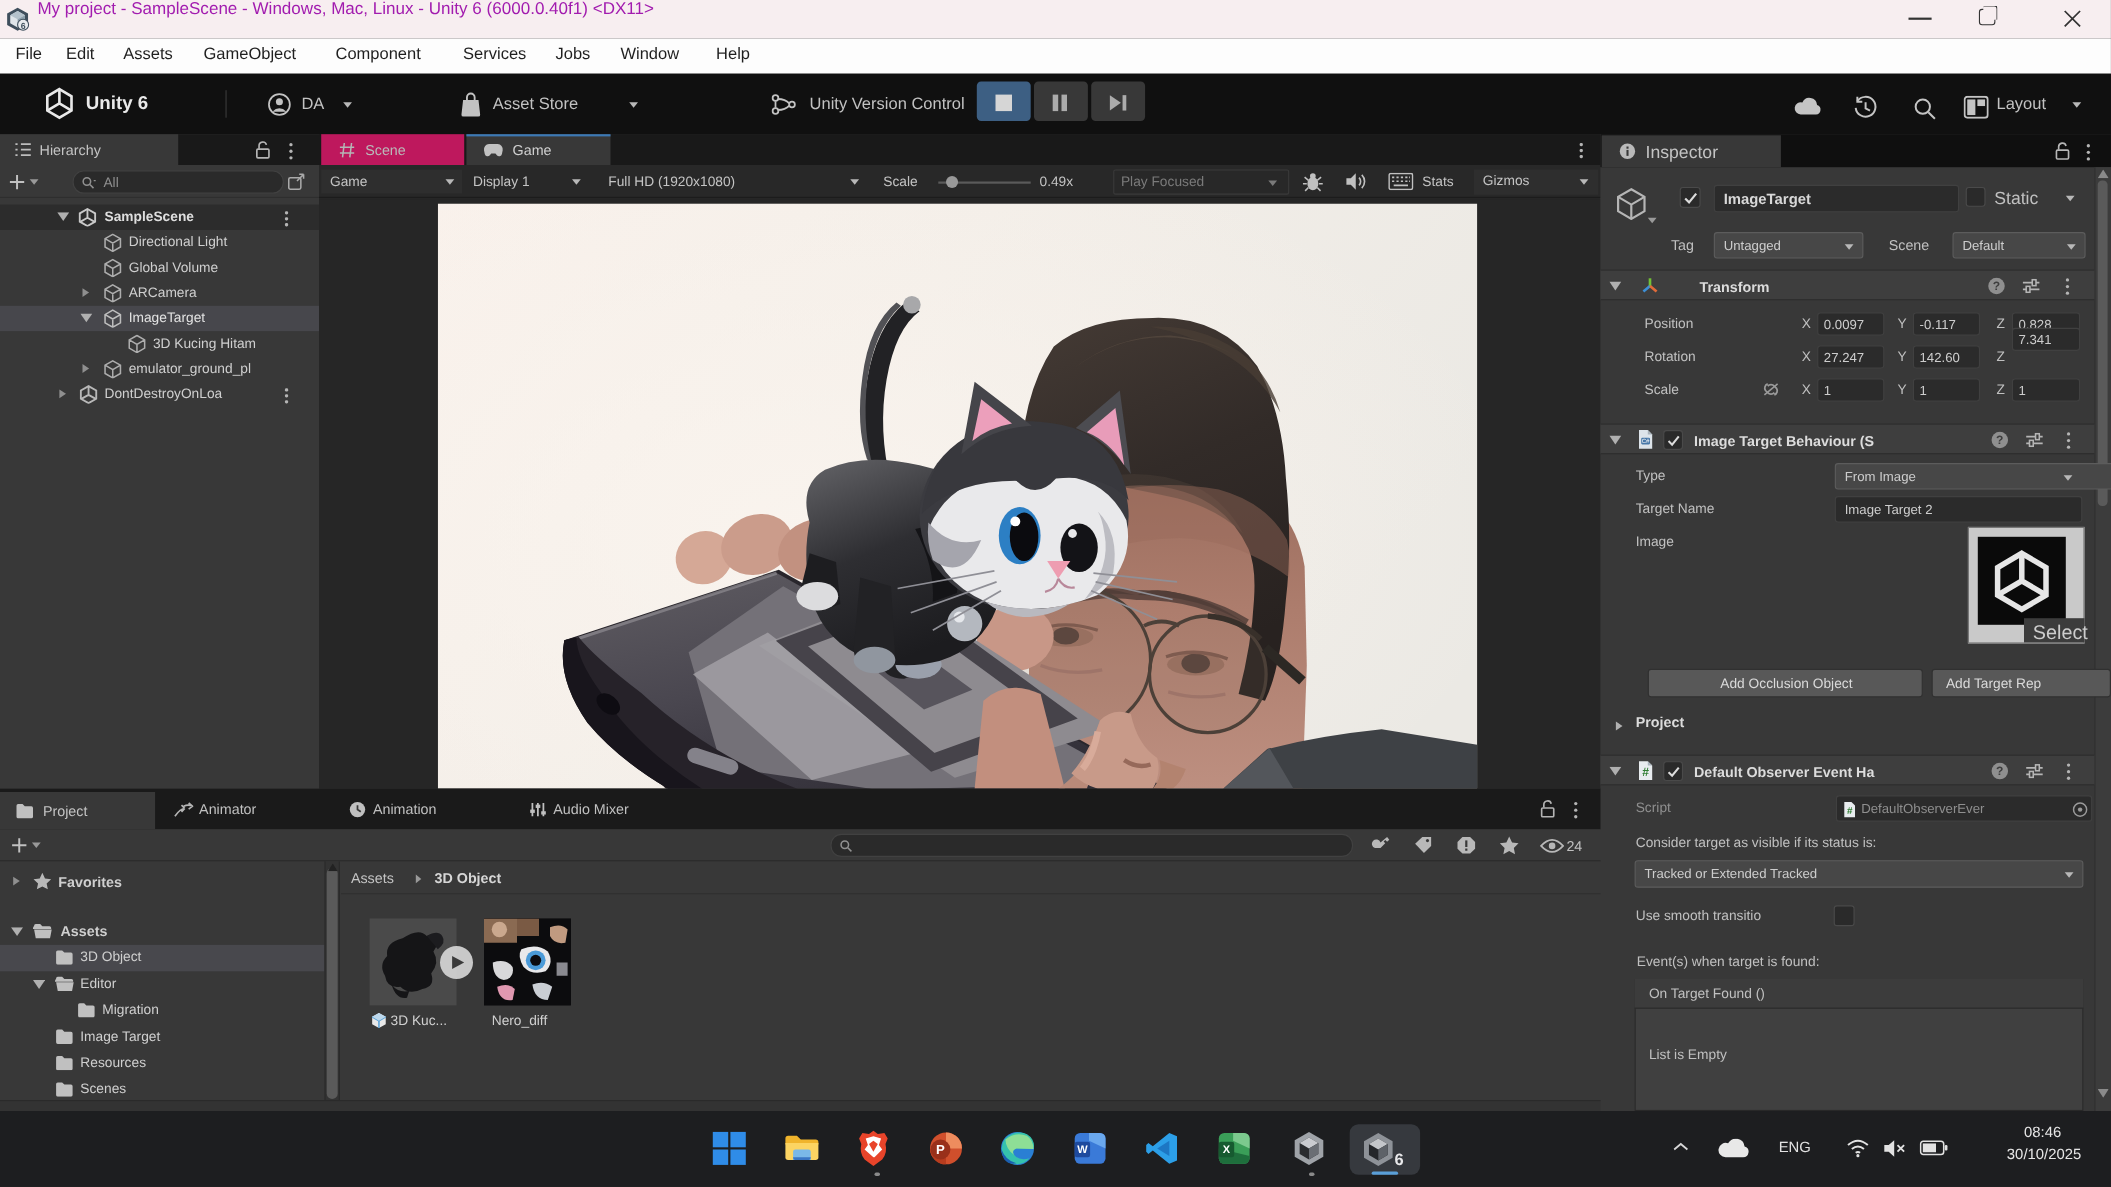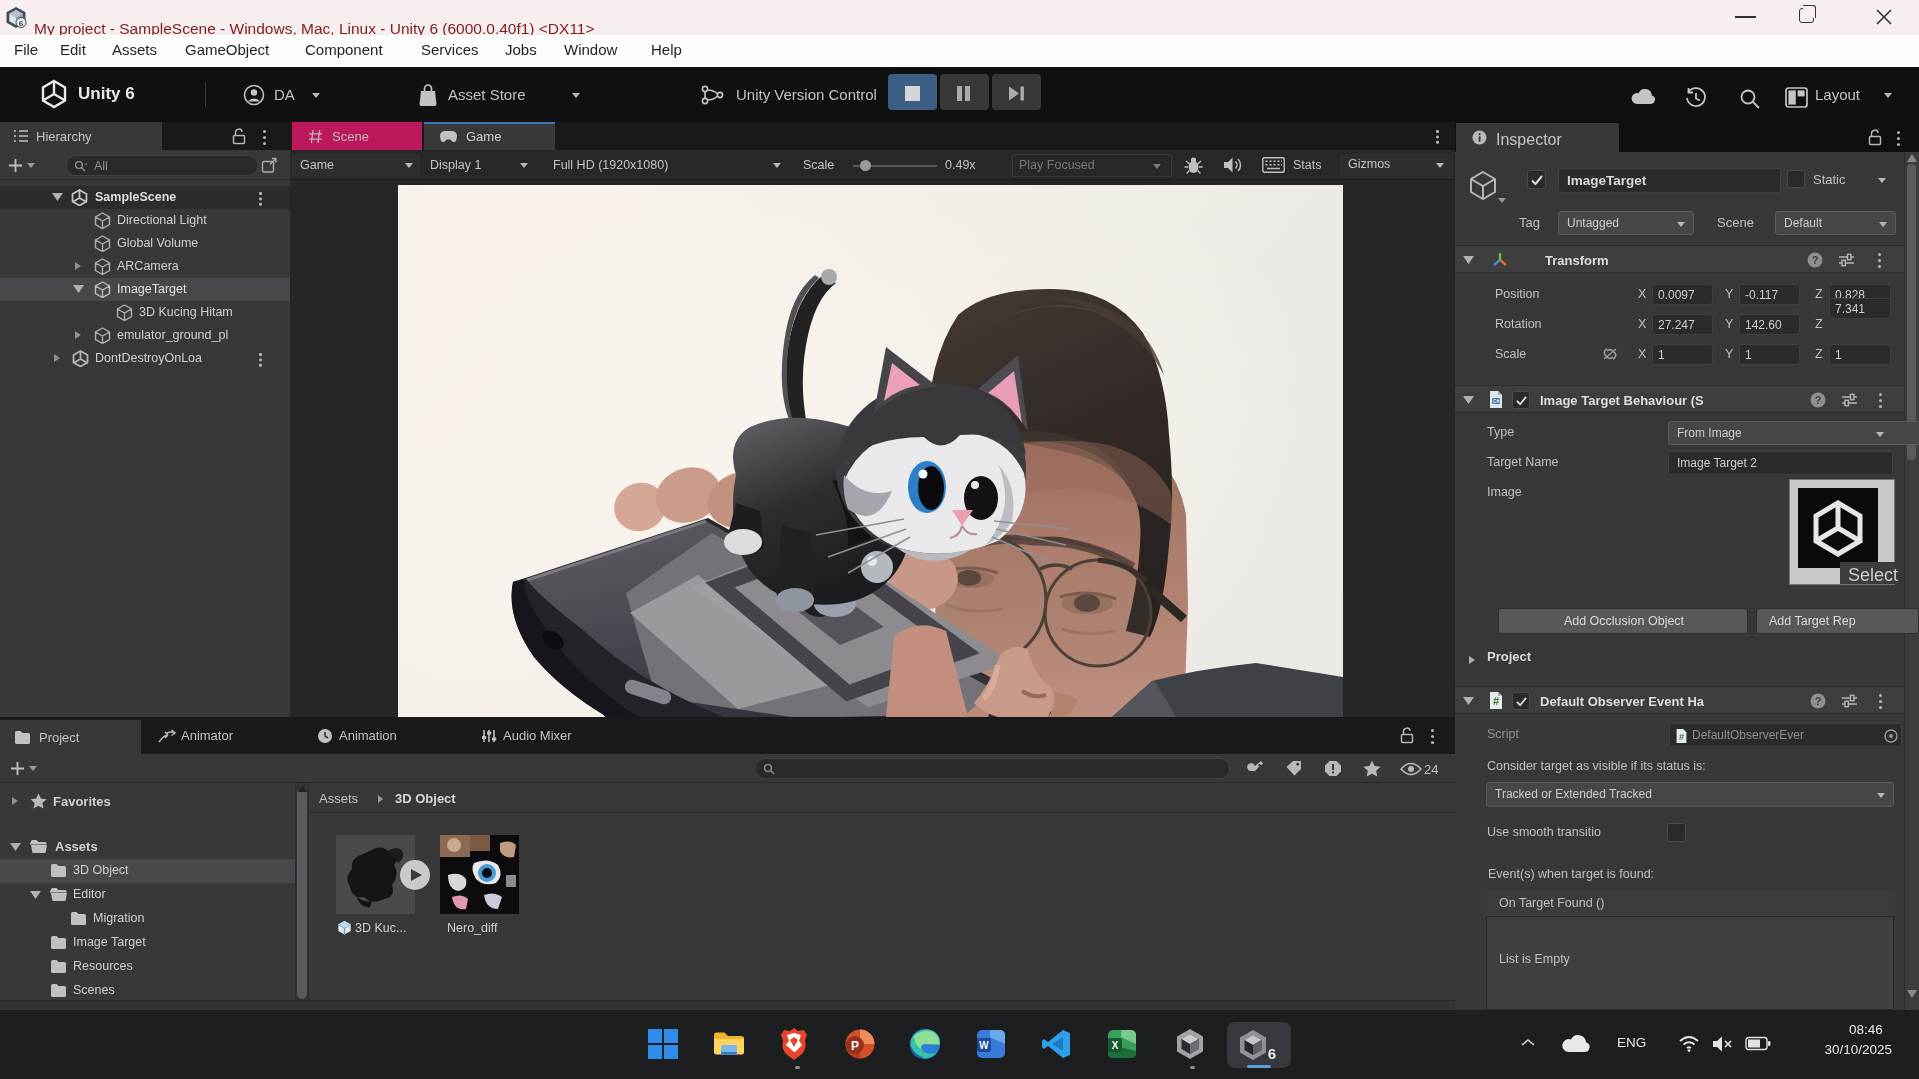--- a/index.html
+++ b/index.html
@@ -2,21 +2,21 @@
 <html><head>
 <meta charset="utf-8">
 <style>
 * { margin:0; padding:0; box-sizing:border-box; }
 html,body { width:1919px; height:1079px; overflow:hidden; background:#000; }
 body, div, span { font-family:"Liberation Sans", sans-serif; }
 #root { position:absolute; left:0; top:0; width:1919px; height:1079px; background:#383838; }
 .abs { position:absolute; }
 
 #titlebar { left:0; top:0; width:1919px; height:35px; background:#f7eef0; }
-#titlebar .title { left:70px; top:20px; font-size:15px; color:#7f1d1d; }
+#titlebar .title { left:70px; top:0; font-size:15px; color:#a21caf; }
 
 #menubar { left:0; top:35px; width:1919px; height:32px; background:#fdfdfd; }
 .menuitem { position:absolute; top:6px; font-size:15px; color:#1f1f1f; }
 
 #toolbar { left:0; top:67px; width:1919px; height:55px; background:#101010; }
 .tbtext { position:absolute; top:19px; font-size:15px; color:#c2c2c2; }
 .playbtn { position:absolute; top:74px; width:49px; height:36px; background:#383838; border-radius:4px; }
 
 .strip { background:#191919; }
 .tab { position:absolute; height:29px; background:#383838; color:#c4c4c4; font-size:13px; }
@@ -485,21 +485,21 @@
   </svg>
   <div class="carat" style="left:43px;top:76px;border-top-color:#9a9a9a"></div>
   <div class="abs" style="left:72px;top:48px;width:19px;height:19px;background:#2a2a2a;border:1px solid #4a4a4a;border-radius:3px"></div>
   <svg class="abs" style="left:75px;top:51px" width="14" height="14" viewBox="0 0 14 14">
         <path d="M2 7.5 L5.5 11 L12 3" fill="none" stroke="#dcdcdc" stroke-width="2"></path>
       </svg>
   <div class="inp" style="left:103px;top:46px;width:223px;height:25px">
         <span class="abs bold" style="left:8px;top:4px;font-size:13.5px;color:#d8d8d8">ImageTarget</span>
       </div>
   <div class="abs" style="left:332px;top:48px;width:18px;height:18px;background:#2a2a2a;border:1px solid #4a4a4a;border-radius:3px"></div>
-  <div class="lbl" style="left:358px;top:50px;font-size:13px">Static</div>
+  <div class="lbl" style="left:358px;top:50px;font-size:16px">Static</div>
   <div class="carat" style="left:423px;top:56px"></div>
   <div class="lbl" style="left:64px;top:93px;font-size:13px">Tag</div>
   <div class="ddown" style="left:103px;top:89px;width:136px;height:24px">
         <span class="abs" style="left:8px;top:4px">Untagged</span>
         <span class="carat" style="left:118px;top:10px"></span>
       </div>
   <div class="lbl" style="left:262px;top:93px;font-size:13px">Scene</div>
   <div class="ddown" style="left:320px;top:89px;width:121px;height:24px">
         <span class="abs" style="left:8px;top:4px">Default</span>
         <span class="carat" style="left:103px;top:10px"></span>
@@ -941,17 +941,17 @@
   </svg>
   <svg class="abs" style="left:1712px;top:25px" width="23" height="18" viewBox="0 0 23 18">
     <path d="M1 6 h4 l5 -4.5 v15 L5 12 H1 Z" fill="#e2e2e2"></path>
     <path d="M13 6 L19 12 M19 6 L13 12" stroke="#e2e2e2" stroke-width="1.7"></path>
   </svg>
   <svg class="abs" style="left:1745px;top:26px" width="26" height="15" viewBox="0 0 26 15">
     <rect x="1" y="1.5" width="21" height="12" rx="2.5" fill="none" stroke="#e2e2e2" stroke-width="1.4"></rect>
     <rect x="3" y="3.5" width="12" height="8" fill="#e2e2e2"></rect>
     <rect x="23" y="5" width="2.4" height="5" rx="1" fill="#e2e2e2"></rect>
   </svg>
-  <div class="abs" style="left:1840px;top:12px;width:52px;font-size:13.5px;color:#e6e6e6;text-align:center">08:46</div>
+  <div class="abs" style="left:1840px;top:12px;width:52px;font-size:13.5px;color:#e6e6e6;text-align:left">08:46</div>
   <div class="abs" style="left:1795px;top:32px;width:97px;font-size:13.5px;color:#e6e6e6;text-align:right">30/10/2025</div>
 </div>
 
 </div>
 
 </body></html>

